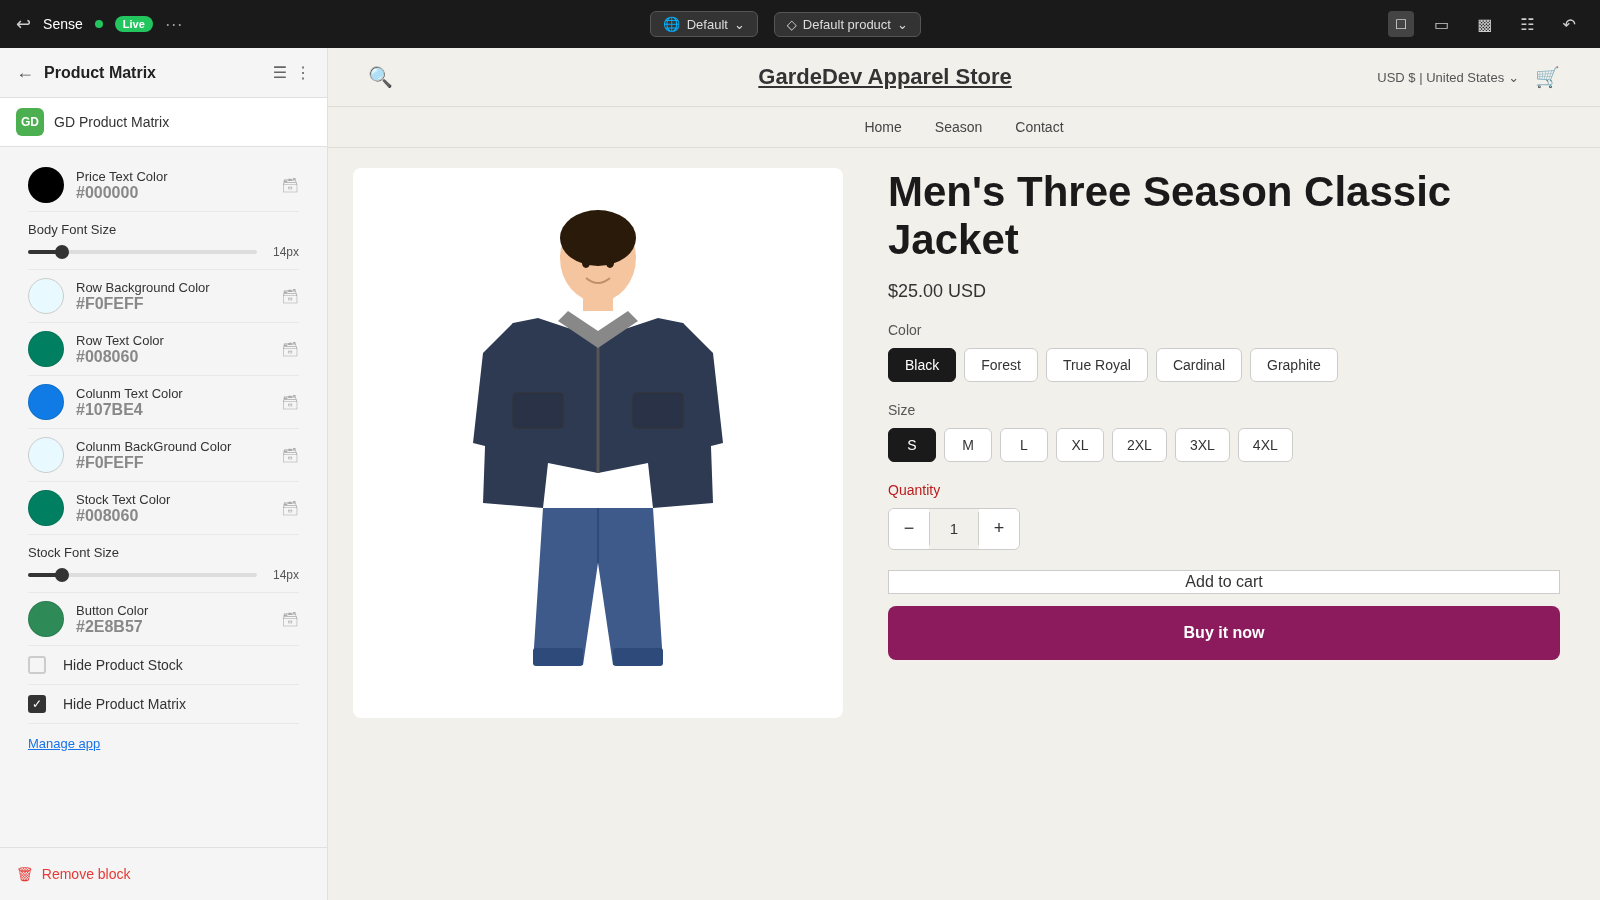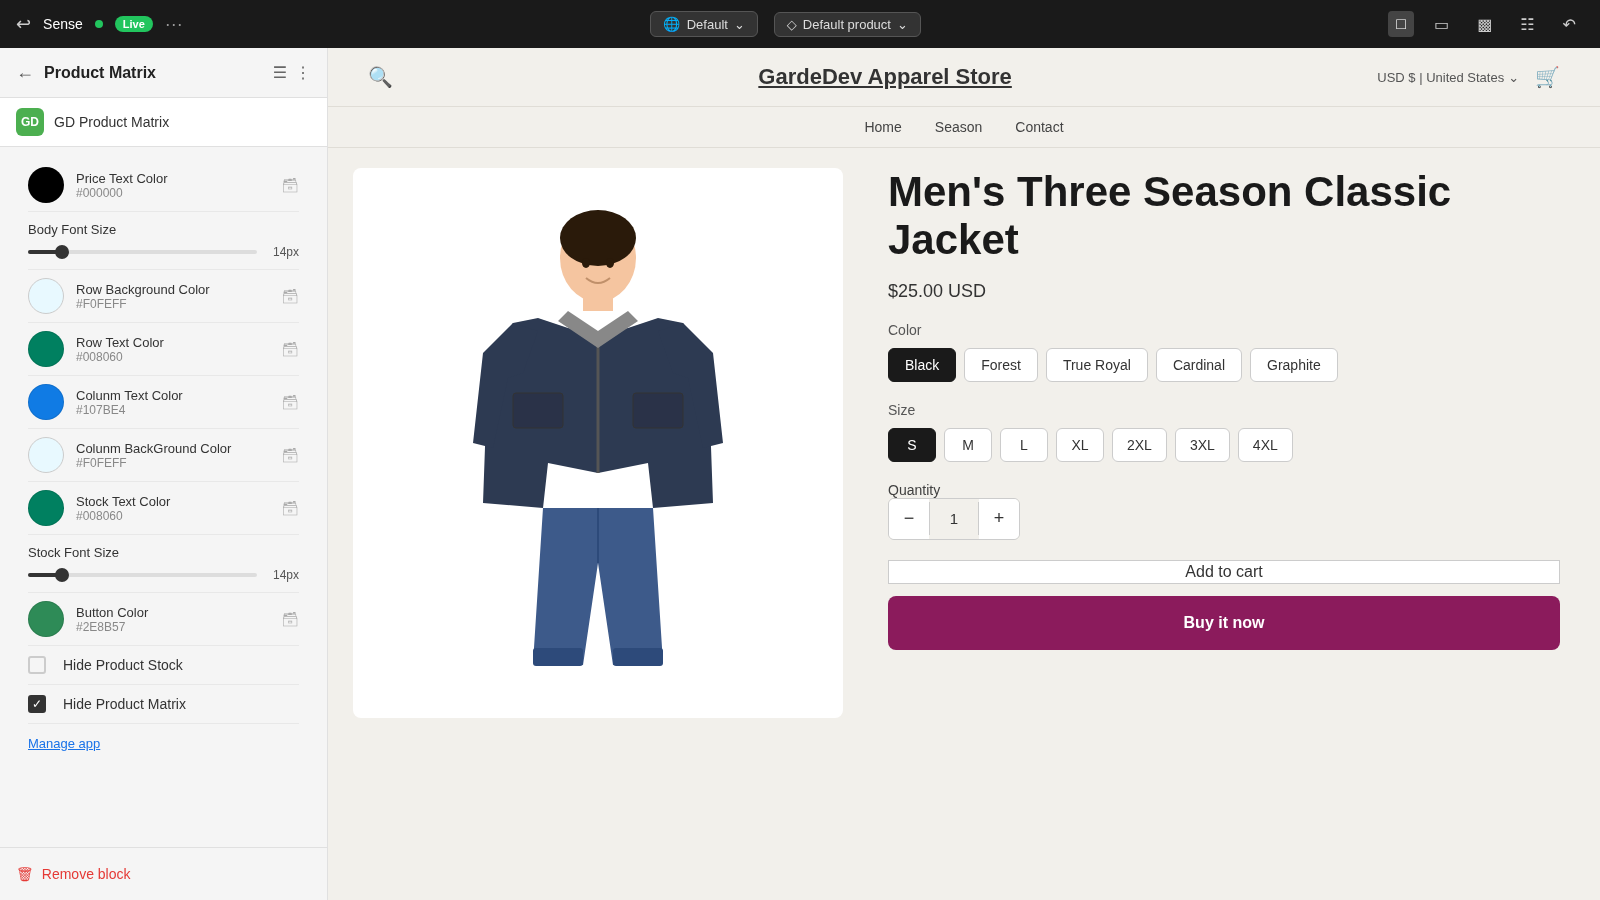--- a/index.html
+++ b/index.html
@@ -115,21 +115,21 @@
     .color-swatch {
       width: 36px;
       height: 36px;
       border-radius: 50%;
       border: 1px solid rgba(0,0,0,0.1);
       flex-shrink: 0;
       cursor: pointer;
     }
     .color-info { flex: 1; }
     .color-label { font-size: 13px; color: #333; font-weight: 500; }
-    .color-hex { font-size: 12px; color: #888; }
+    .color-hex { font-size: 16px; color: #888; font-weight: bold; }
     .db-icon { color: #aaa; font-size: 14px; cursor: pointer; }
 
     .slider-section { padding: 10px 0; border-bottom: 1px solid #e8e8e8; }
     .slider-label { font-size: 13px; color: #333; font-weight: 500; margin-bottom: 8px; }
     .slider-row { display: flex; align-items: center; gap: 10px; }
     .slider-track {
       flex: 1;
       height: 4px;
       background: #ddd;
       border-radius: 2px;
@@ -307,21 +307,21 @@
       min-width: 48px;
       text-align: center;
     }
     .size-option-btn.selected {
       background: #1a1a1a;
       color: white;
       border-color: #1a1a1a;
     }
 
     .quantity-section { margin-bottom: 20px; }
-    .quantity-label { font-size: 14px; color: #404040; font-weight: 500; }
+    .quantity-label { font-size: 14px; color: #b91c1c; margin-bottom: 10px; font-weight: 500; }
     .quantity-control {
       display: flex;
       align-items: center;
       border: 1px solid #ccc;
       border-radius: 6px;
       width: fit-content;
       overflow: hidden;
     }
     .qty-btn {
       width: 40px;

